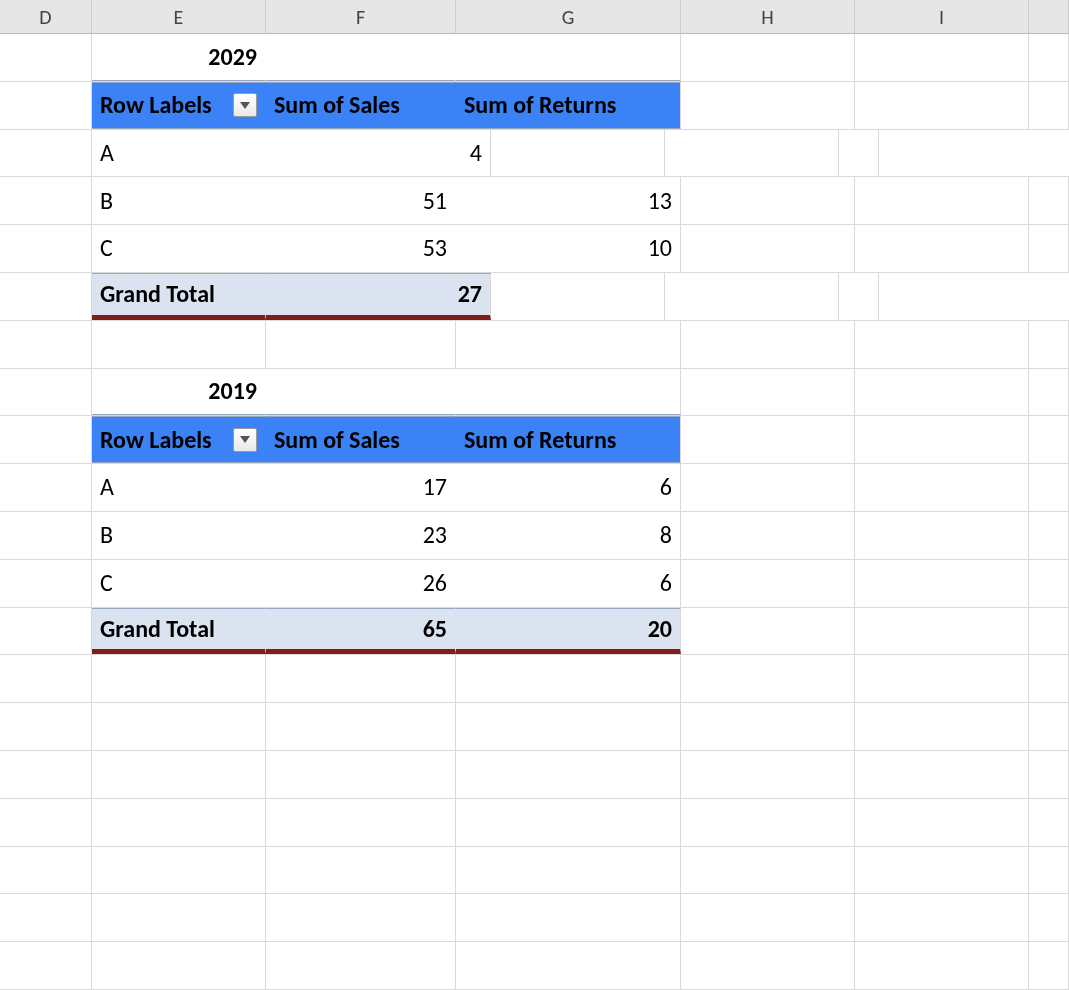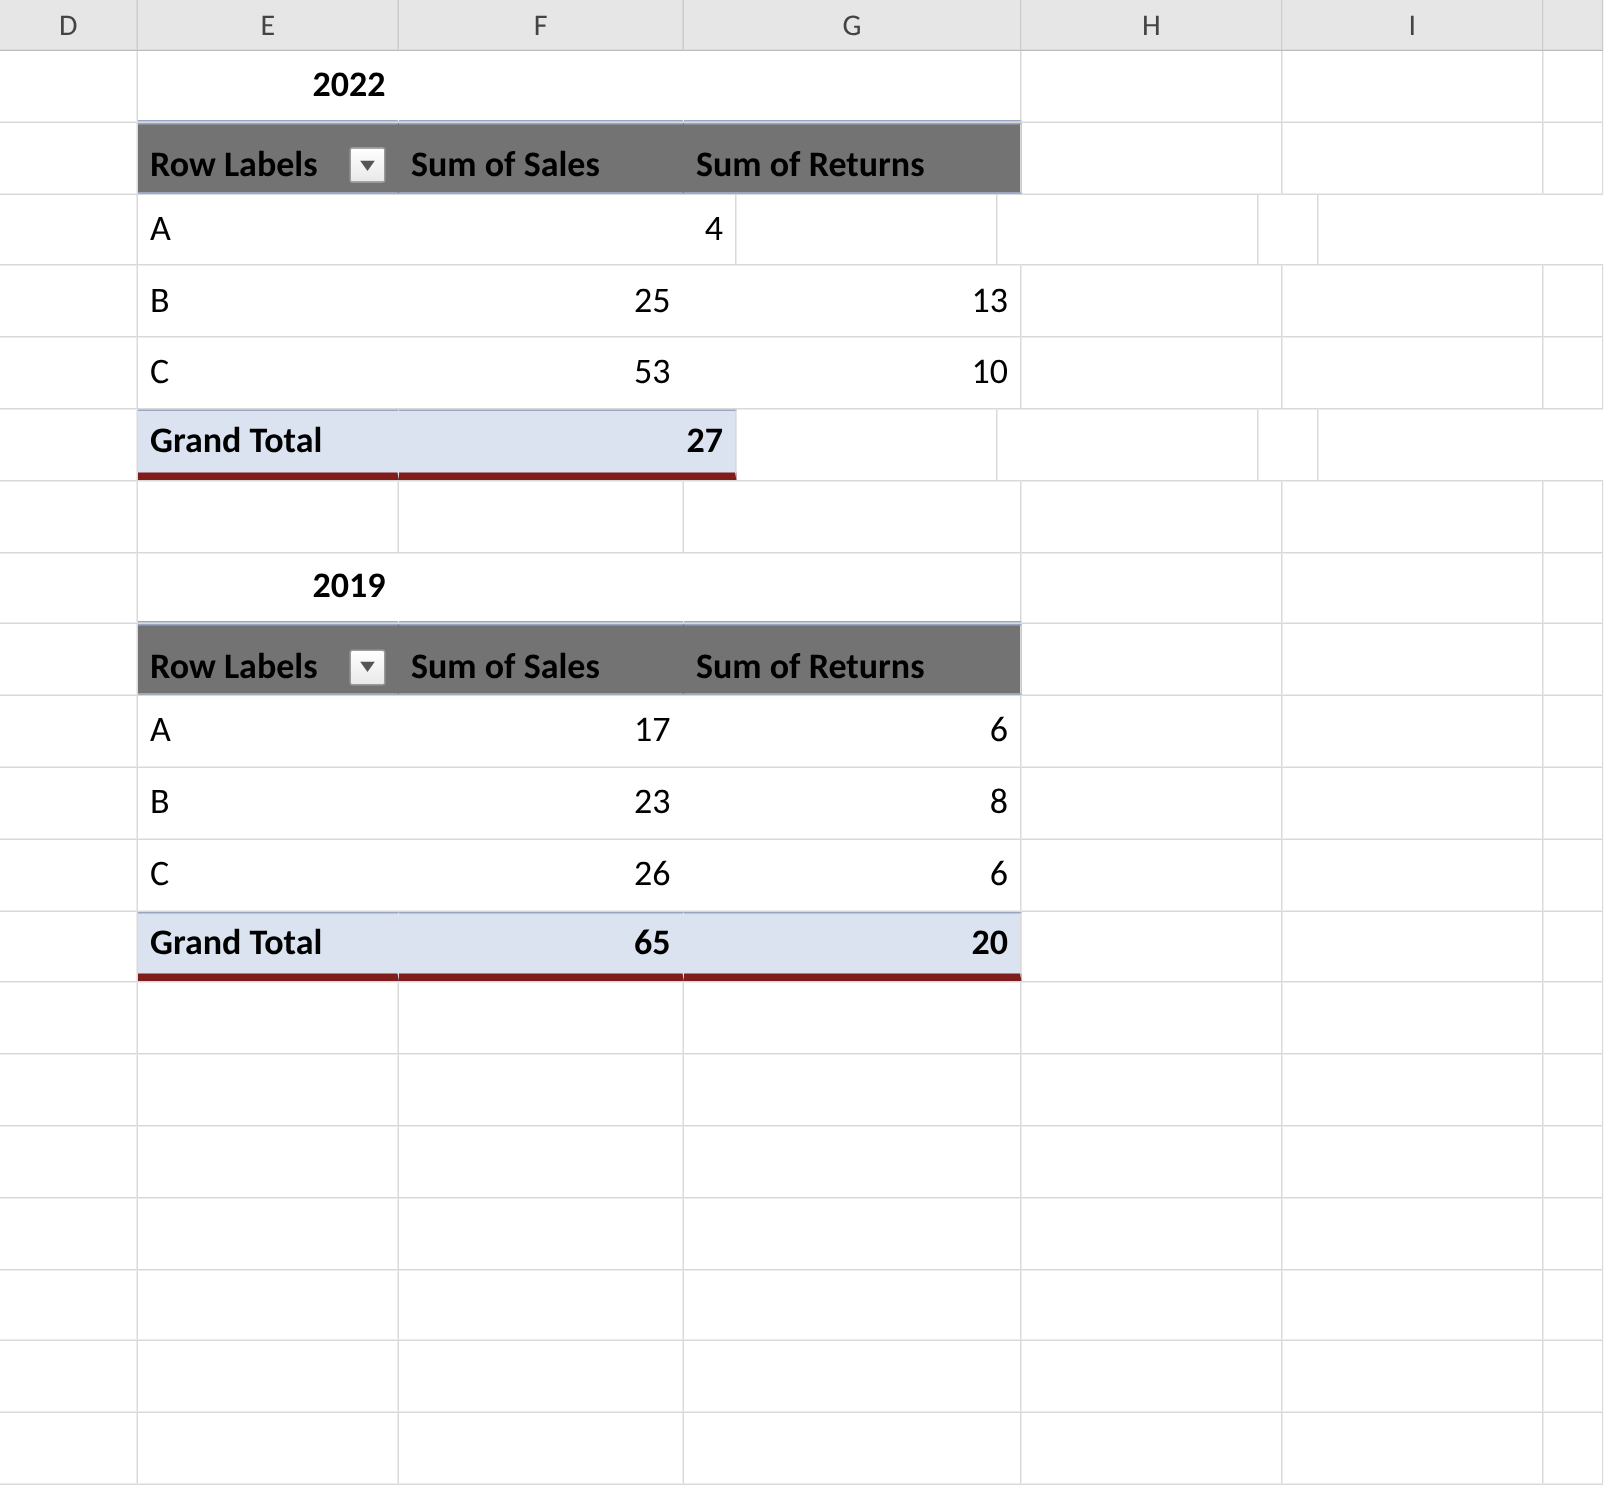--- a/index.html
+++ b/index.html
@@ -62,25 +62,24 @@
     .w-F { width: 190px; }
     .w-G { width: 225px; }
     .w-H { width: 174px; }
     .w-I { width: 174px; }
     .w-J { width: 40px; }
 
     .bold { font-weight: 700; }
 
     
     .pvt-hdr {
-      background: #737373;
+      background: #3b82f6;
       border-top: 1px solid #9aa7c2;
       border-bottom: 1px solid #9aa7c2;
       font-weight: 700;
-      align-items: flex-end;
     }
     .pvt-total {
       background: #dce3f0;
       border-top: 1px solid #9aa7c2;
       border-bottom: 5px solid #7f1d1d;
       font-weight: 700;
     }
     .pvt-title-cell {
       font-weight: 700;
       border-bottom: 1px solid #9aa7c2;
@@ -123,21 +122,21 @@
     <div class="ch w-G">G</div>
     <div class="ch w-H">H</div>
     <div class="ch w-I">I</div>
     <div class="ch w-J"></div>
   </div>
 
   <div class="rows">
 
     <div class="row">
       <div class="cell w-D al-r"></div>
-      <div class="cell w-E al-r bold pvt-title-cell pvt-internal">2022</div>
+      <div class="cell w-E al-r bold pvt-title-cell pvt-internal">2029</div>
       <div class="cell w-F al-r pvt-title-cell pvt-internal"></div>
       <div class="cell w-G al-r pvt-title-cell"></div>
       <div class="cell w-H al-r"></div>
       <div class="cell w-I al-r"></div>
       <div class="cell w-J al-r"></div>
     </div>
 
     <div class="row">
       <div class="cell w-D al-r"></div>
       <div class="cell w-E al-l pvt-hdr pvt-internal">
@@ -165,21 +164,21 @@
       <div class="cell w-E al-l pvt-internal">A</div>
       <div class="cell w-G al-r">4</div>
       <div class="cell w-H al-r"></div>
       <div class="cell w-I al-r"></div>
       <div class="cell w-J al-r"></div>
     </div>
 
     <div class="row">
       <div class="cell w-D al-r"></div>
       <div class="cell w-E al-l pvt-internal">B</div>
-      <div class="cell w-F al-r pvt-internal">25</div>
+      <div class="cell w-F al-r pvt-internal">51</div>
       <div class="cell w-G al-r">13</div>
       <div class="cell w-H al-r"></div>
       <div class="cell w-I al-r"></div>
       <div class="cell w-J al-r"></div>
     </div>
 
     <div class="row">
       <div class="cell w-D al-r"></div>
       <div class="cell w-E al-l pvt-internal">C</div>
       <div class="cell w-F al-r pvt-internal">53</div>

